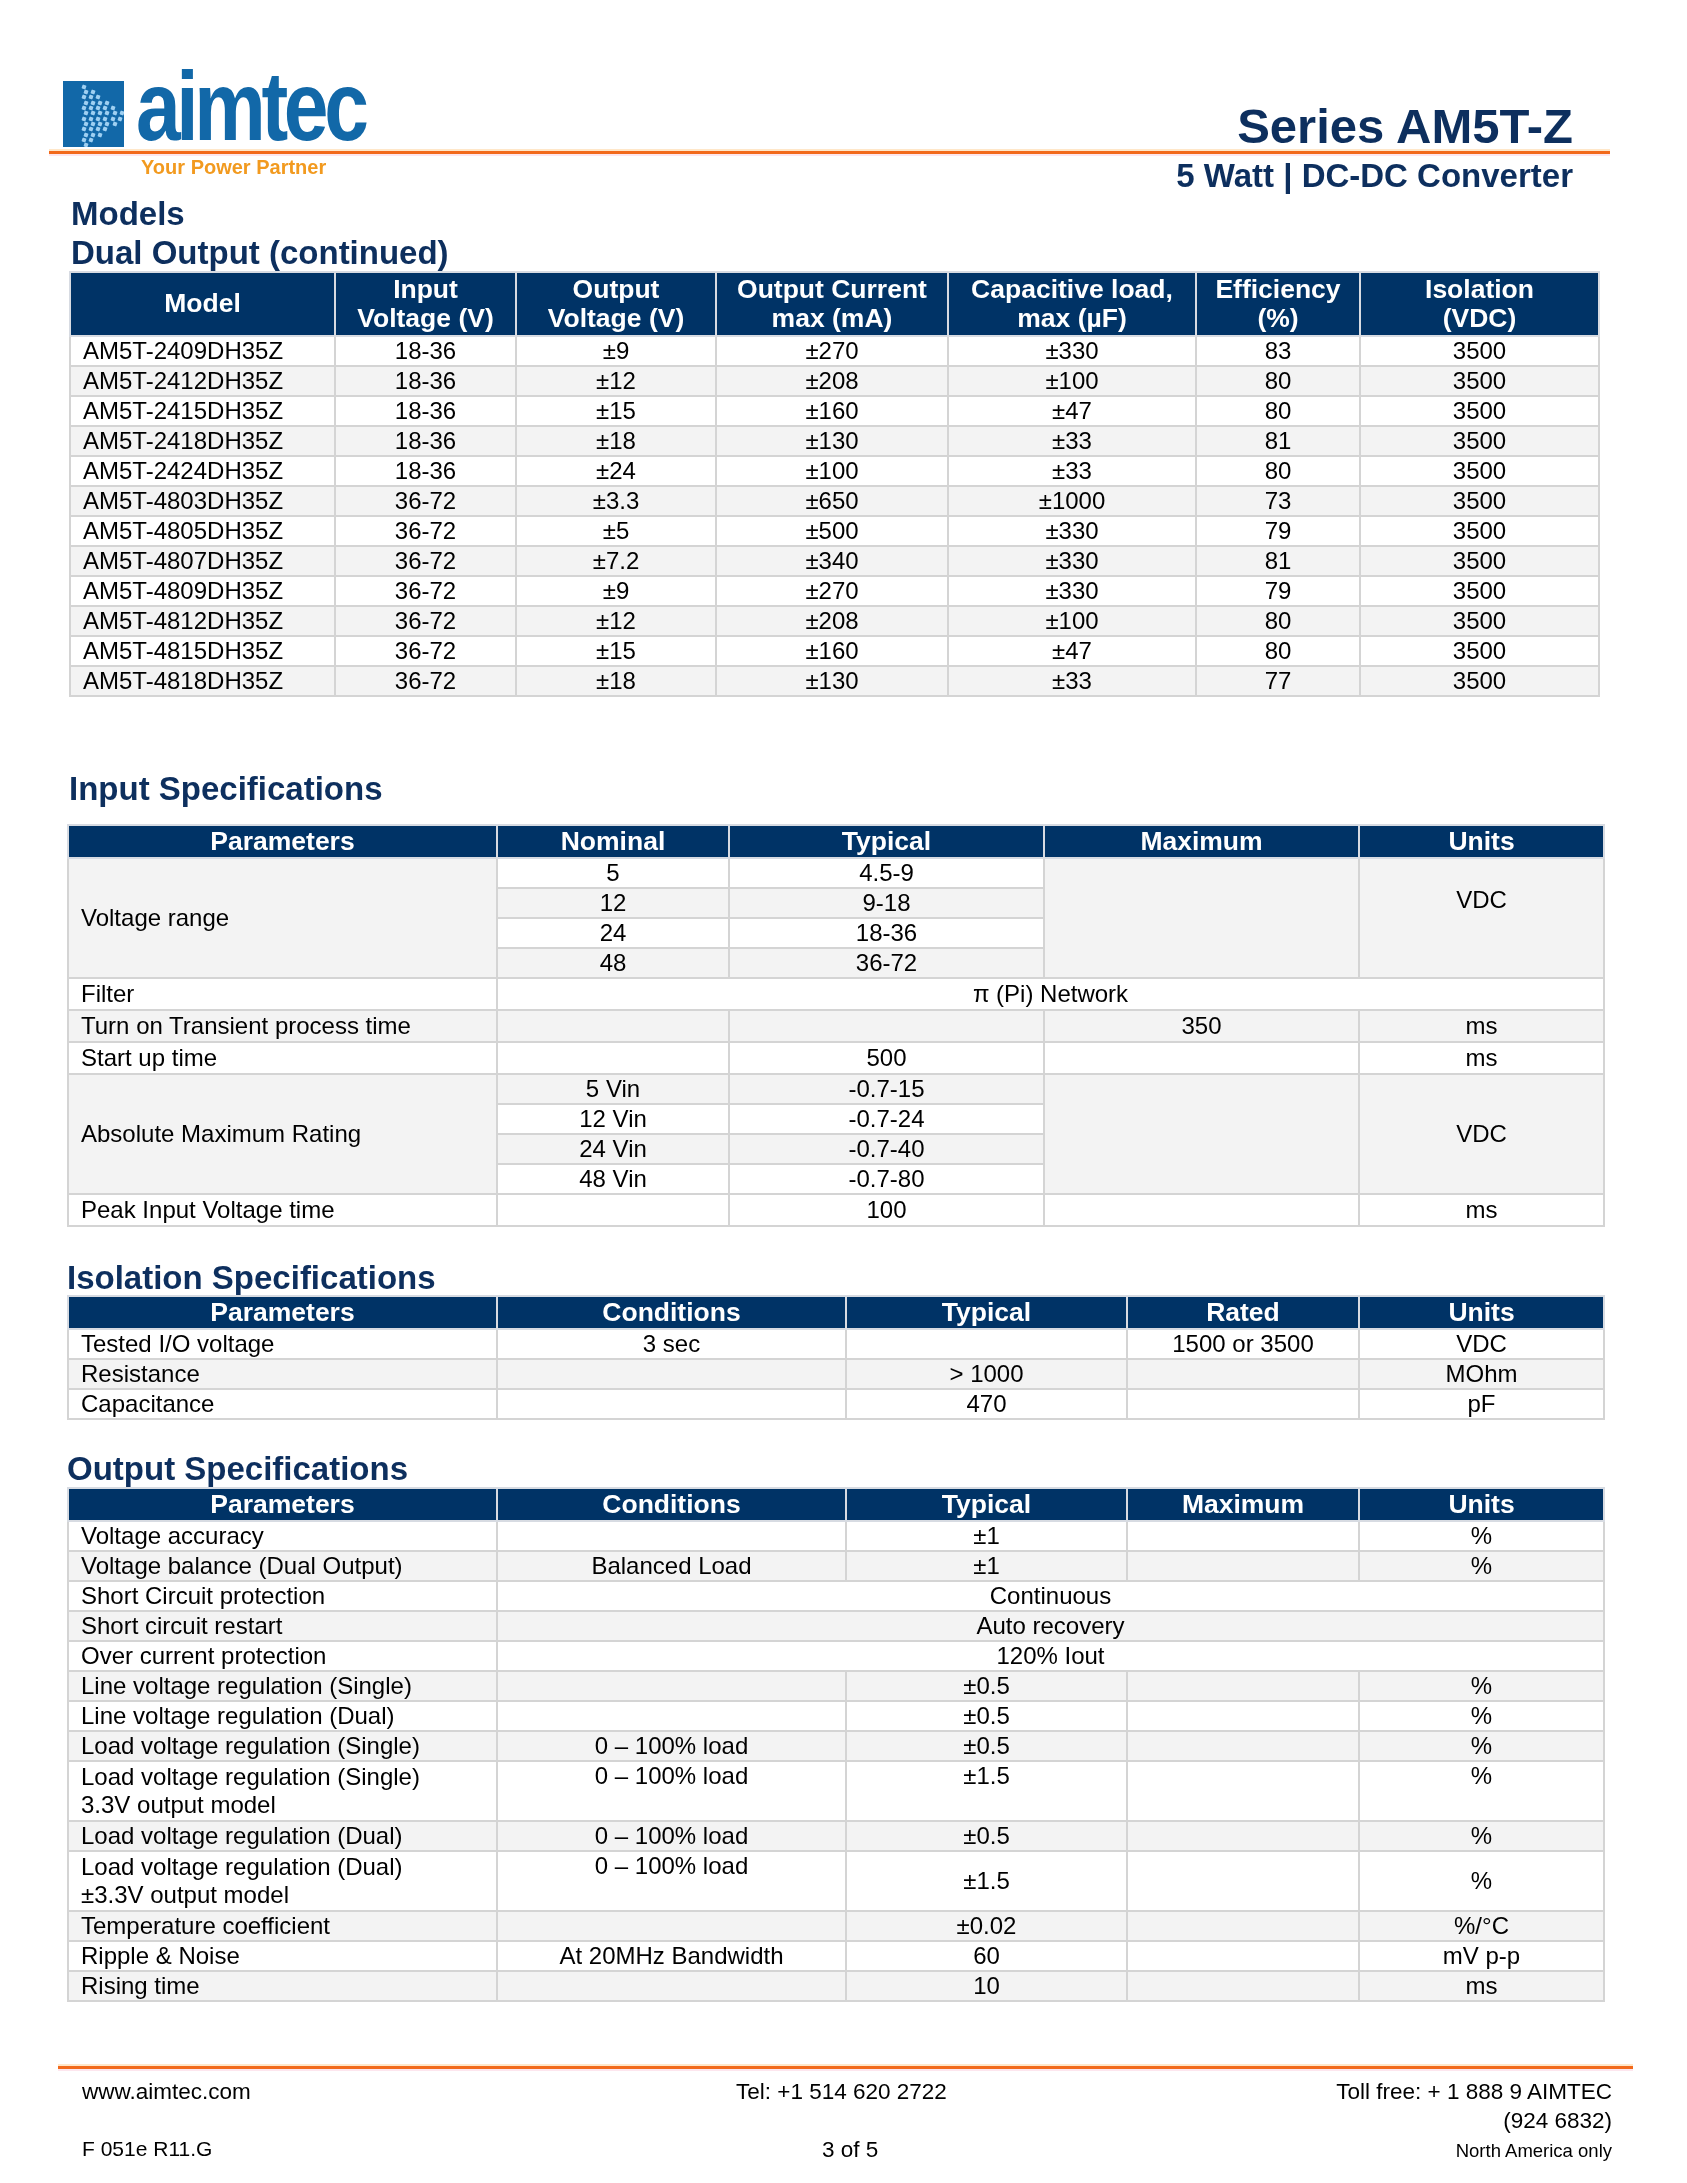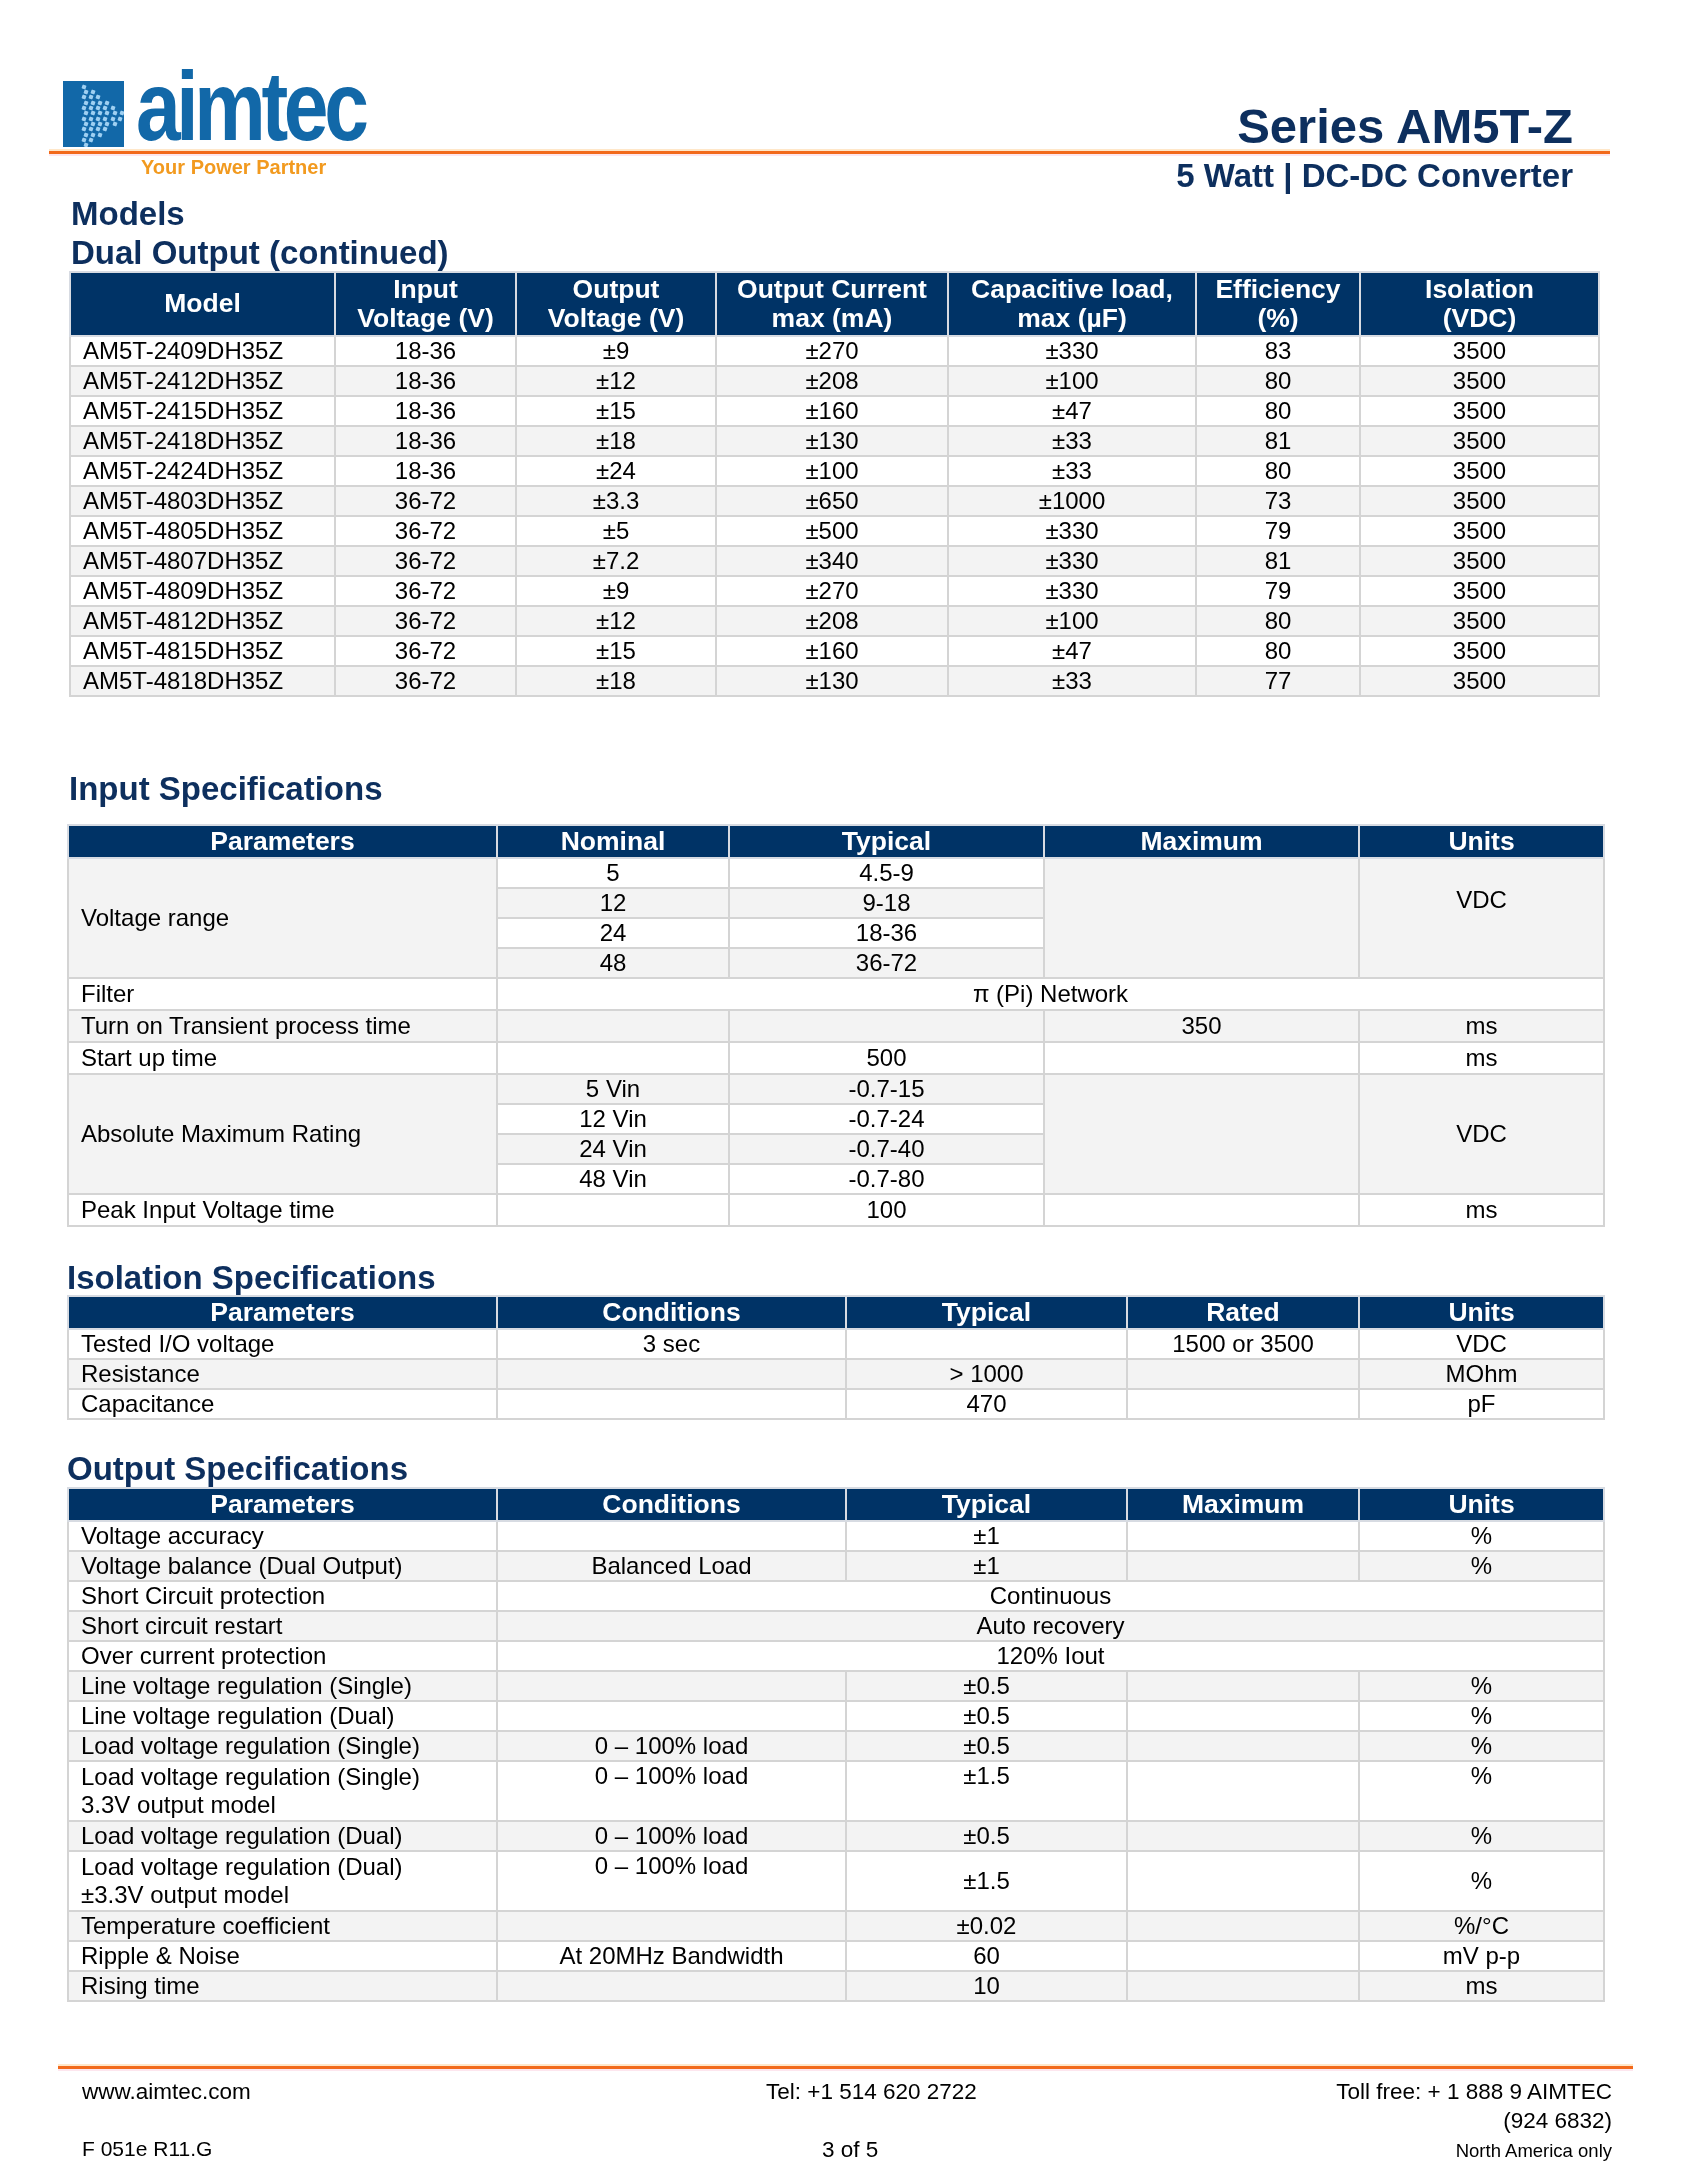--- a/index.html
+++ b/index.html
@@ -502,19 +502,19 @@
         <td></td>
         <td style="vertical-align: middle;">10</td>
         <td style="vertical-align: middle;"></td>
         <td style="vertical-align: middle;">ms</td>
       </tr>
     </tbody>
 </table>
 
 <div class="hr-orange" style="left:58px; top:2066px; width:1575px; height:2.6px;"></div>
 <div class="foot" style="left:82px; top:2079px;">www.aimtec.com</div>
-<div class="foot" style="left:766px; top:2079px;">Tel: +1 514 620 2722</div>
+<div class="foot" style="left:736px; top:2079px;">Tel: +1 514 620 2722</div>
 <div class="foot" style="right:75px; top:2079px;">Toll free: + 1 888 9 AIMTEC</div>
 <div class="foot" style="right:75px; top:2108px;">(924 6832)</div>
 <div class="foot" style="left:82px; top:2137px; font-size:21px;">F 051e R11.G</div>
 <div class="foot" style="left:822px; top:2137px;">3 of 5</div>
 <div class="foot" style="right:75px; top:2140px; font-size:18.5px;">North America only</div>
 
 
 </body></html>

